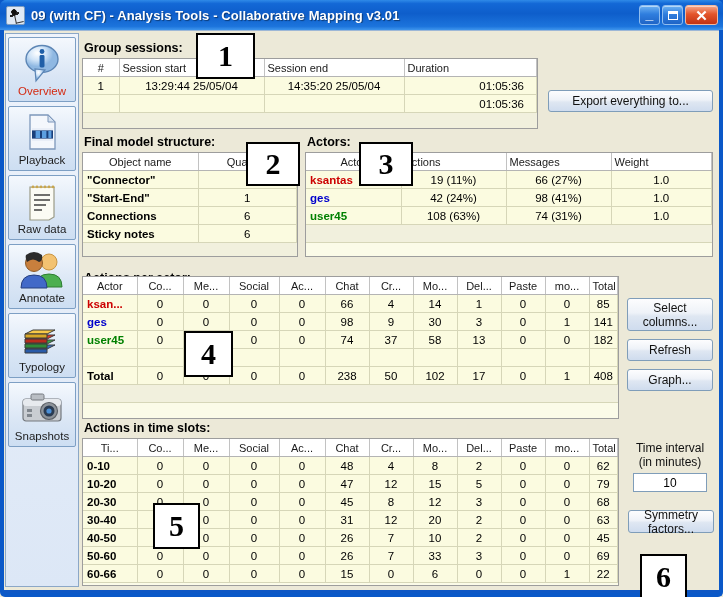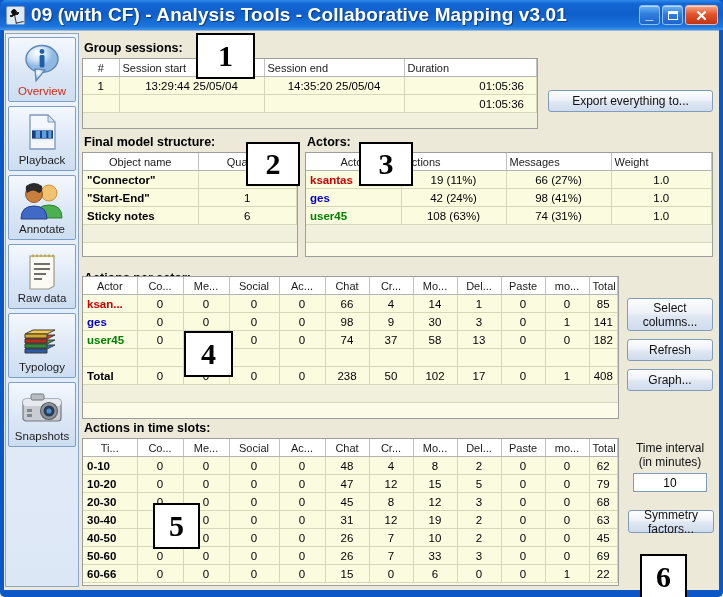--- a/index.html
+++ b/index.html
@@ -61,21 +61,21 @@
   .title-ico::after {
     content: "";
     position: absolute; right: 1px; bottom: 1px;
     width: 7px; height: 7px;
     border-left: 1.5px solid #333;
     border-bottom: 1.5px solid #333;
     transform: rotate(-12deg);
   }
   .title-text {
     color: #ffffff;
-    font-size: 19px;
+    font-size: 13px;
     font-weight: bold;
     letter-spacing: 0.1px;
     text-shadow: 1px 1px 1px rgba(0,0,0,0.45);
     white-space: nowrap;
     flex: 1 1 auto;
     overflow: hidden;
   }
   .win-btns {
     display: flex;
     align-items: center;
@@ -306,33 +306,20 @@
             <path d="M27 4 v7 h7 z" fill="#d6e2f1" stroke="#7e98bb" stroke-width="1"></path>
             <rect x="11" y="17" width="21" height="13" rx="1" fill="#1a3f7a"></rect>
             <rect x="11" y="17" width="21" height="2.4" fill="#e9eef7"></rect>
             <rect x="11" y="27.6" width="21" height="2.4" fill="#e9eef7"></rect>
             <rect x="14.6" y="19.8" width="4.4" height="7.2" fill="#5d9fe0"></rect>
             <rect x="21" y="19.8" width="4.4" height="7.2" fill="#5d9fe0"></rect>
             <rect x="27.4" y="19.8" width="3" height="7.2" fill="#5d9fe0"></rect>
           </svg>
         </div>
         <div class="lbl">Playback</div>
-      </div>
-
-      <div class="nav-item">
-        <div class="ico">
-          <svg width="46" height="42" viewBox="0 0 46 42">
-            <circle cx="30" cy="13" r="8" fill="#f3c271" stroke="#c89543" stroke-width="1"></circle>
-            <path d="M17 38 q0-13 13-13 q13 0 13 13 z" fill="#4caf50" stroke="#2e7d32" stroke-width="1"></path>
-            <circle cx="15" cy="14" r="8.5" fill="#c87f3d" stroke="#8c5a27" stroke-width="1"></circle>
-            <path d="M7 6 q8-6 16 0 q1 6-3 7 q-6-5-12 0 q-2-4-1-7z" fill="#2b2b2b"></path>
-            <path d="M2 39 q0-13 13-13 q13 0 13 13 z" fill="#4169c8" stroke="#27407f" stroke-width="1"></path>
-          </svg>
-        </div>
-        <div class="lbl">Annotate</div>
       </div>
 
       <div class="nav-item">
         <div class="ico">
           <svg width="42" height="42" viewBox="0 0 42 42">
             <path d="M9 7 h24 v30 l-5 3 h-19 z" fill="#fbfbf4" stroke="#9a9a86" stroke-width="1.2"></path>
             <g stroke="#c8a64d" stroke-width="1.6" fill="none">
               <path d="M11 8 q1-4 2 0"></path>
                 <path d="M15 8 q1-4 2 0"></path>
                 <path d="M19 8 q1-4 2 0"></path>
@@ -347,20 +334,33 @@
               <line x1="13" y1="30" x2="21" y2="30"></line>
             </g>
           </svg>
         </div>
         <div class="lbl">Raw data</div>
       </div>
 
       <div class="nav-item">
         <div class="ico">
           <svg width="46" height="42" viewBox="0 0 46 42">
+            <circle cx="30" cy="13" r="8" fill="#f3c271" stroke="#c89543" stroke-width="1"></circle>
+            <path d="M17 38 q0-13 13-13 q13 0 13 13 z" fill="#4caf50" stroke="#2e7d32" stroke-width="1"></path>
+            <circle cx="15" cy="14" r="8.5" fill="#c87f3d" stroke="#8c5a27" stroke-width="1"></circle>
+            <path d="M7 6 q8-6 16 0 q1 6-3 7 q-6-5-12 0 q-2-4-1-7z" fill="#2b2b2b"></path>
+            <path d="M2 39 q0-13 13-13 q13 0 13 13 z" fill="#4169c8" stroke="#27407f" stroke-width="1"></path>
+          </svg>
+        </div>
+        <div class="lbl">Annotate</div>
+      </div>
+
+      <div class="nav-item">
+        <div class="ico">
+          <svg width="46" height="42" viewBox="0 0 46 42">
             <g stroke="#3b3b3b" stroke-width="1">
               <path d="M6 31 l8-4 h22 l-8 4 z" fill="#3a74c8"></path>
               <path d="M6 31 v4 l22 0 v-4 z" fill="#2a5ba8"></path>
               <path d="M6 26 l8-4 h22 l-8 4 z" fill="#3fa84a"></path>
               <path d="M6 26 v4 l22 0 v-4 z" fill="#2f8a38"></path>
               <path d="M6 21 l8-4 h22 l-8 4 z" fill="#e03b2a"></path>
               <path d="M6 21 v4 l22 0 v-4 z" fill="#b82b1c"></path>
               <path d="M6 16 l8-4 h22 l-8 4 z" fill="#f7c948"></path>
               <path d="M6 16 v4 l22 0 v-4 z" fill="#d8a727"></path>
             </g>
@@ -445,20 +445,24 @@
             </tr>
           </thead>
           <tbody>
             <tr>
               <td class="l">"Connector"</td>
               <td class="r" style="padding-right:18px">6</td>
             </tr>
             <tr>
               <td class="l">"Start-End"</td>
               <td>1</td>
+            </tr>
+            <tr>
+              <td class="l">Connections</td>
+              <td>6</td>
             </tr>
             <tr>
               <td class="l">Sticky notes</td>
               <td>6</td>
             </tr>
             <tr class="filler">
               <td colspan="2"></td>
             </tr>
           </tbody>
         </table>
@@ -707,21 +711,21 @@
                 <td>68</td>
               </tr>
               <tr>
                 <td class="l">30-40</td>
                 <td>0</td>
                 <td>0</td>
                 <td>0</td>
                 <td>0</td>
                 <td>31</td>
                 <td>12</td>
-                <td>19</td>
+                <td>20</td>
                 <td>2</td>
                 <td>0</td>
                 <td>0</td>
                 <td>63</td>
               </tr>
               <tr>
                 <td class="l">40-50</td>
                 <td>0</td>
                 <td>0</td>
                 <td>0</td>

